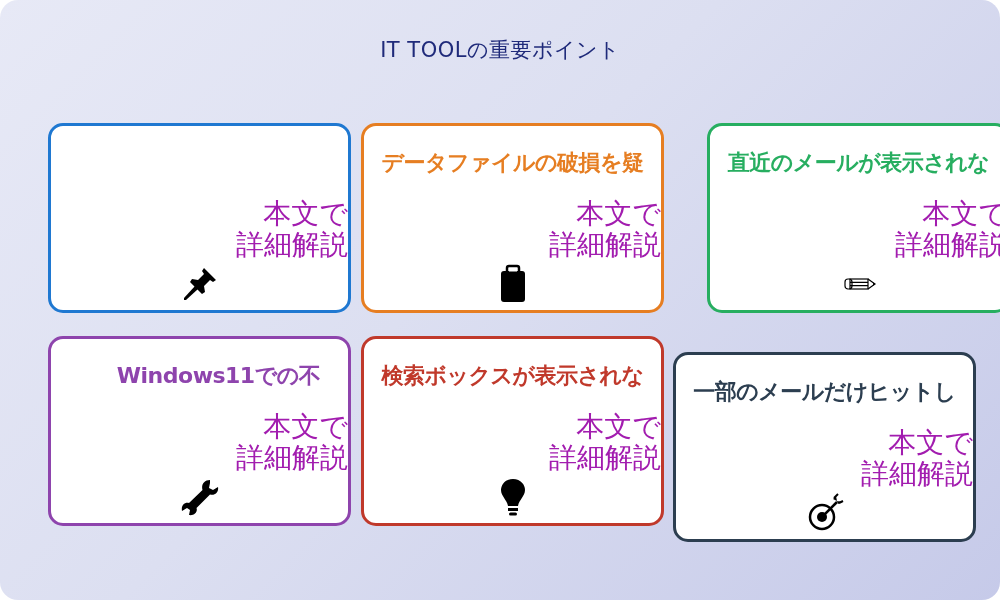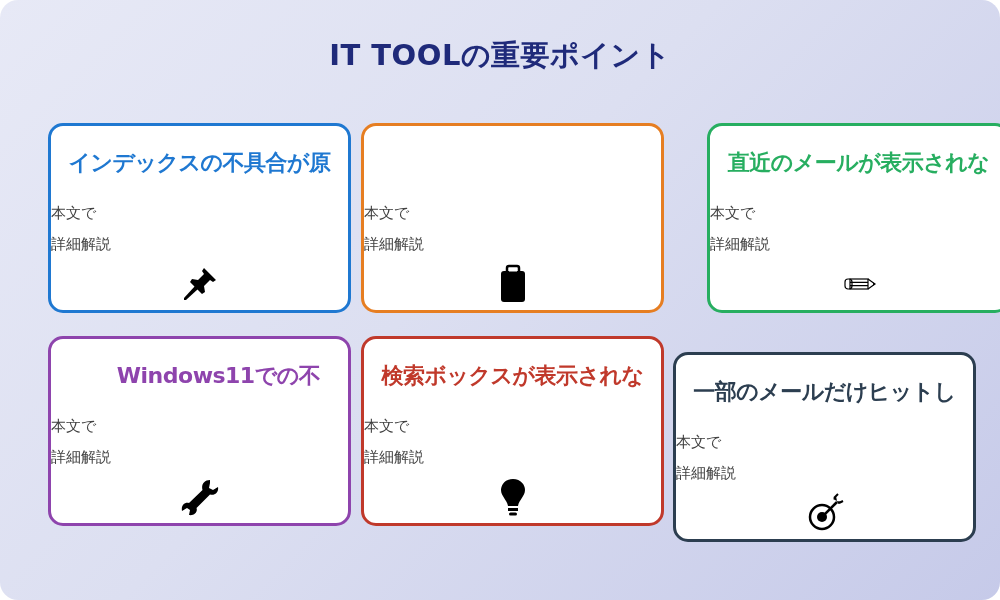--- a/index.html
+++ b/index.html
@@ -5,64 +5,64 @@
     * { box-sizing: border-box; margin: 0; padding: 0; }
     html, body { width: 1000px; height: 600px; background: #ffffff; overflow: hidden; }
     .canvas {
       position: absolute; left: 0; top: 0; width: 1000px; height: 600px;
       border-radius: 18px;
       background: linear-gradient(135deg, #e7e9f6 0%, #dcdff1 45%, #c6cae9 100%);
       font-family: "DejaVu Sans", "Liberation Sans", sans-serif;
     }
     .title {
       position: absolute; left: 0; top: 36px; width: 1000px;
-      text-align: center; font-size: 29px; font-weight: bold;
+      text-align: center; font-size: 21px; font-weight: normal;
       color: #1f2a7a; letter-spacing: 0.5px;
     }
     .card {
       position: absolute; width: 303px; height: 190px;
       background: #ffffff; border: 3px solid #333; border-radius: 15px;
       overflow: hidden;
     }
     .card-title {
       position: absolute; left: 0; top: 22px; width: 100%;
       text-align: center; font-size: 22px; font-weight: bold;
       white-space: nowrap; letter-spacing: -0.5px;
     }
     .card-body {
       position: absolute; left: 0; top: 72px; width: 100%;
-      text-align: left; font-size: 15px; line-height: 31px; color: #404040;
+      text-align: right; font-size: 28px; line-height: 31px; color: #a21caf;
     }
     .card-icon {
       position: absolute; left: 50%; top: 136px; width: 44px; height: 44px;
       margin-left: -22px; display: flex; align-items: center; justify-content: center;
     }
     .card-icon svg { width: 40px; height: 40px; }
   </style>
 </head>
 <body>
 
 <div class="canvas">
   <div class="title">IT TOOLの重要ポイント</div>
 
   <div class="card" style="left:48px;top:123px;border-color:#1f78d1;">
-    <div class="card-title" style="color:#1f78d1;">インデックスの不具合が原</div>
     <div class="card-body">
       <div>本文で</div>
       <div>詳細解説</div>
     </div>
     <div class="card-icon">
       <svg viewBox="0 0 40 40">
         <path d="M24 4 L36 16 L33 18 L30 16 L24 22 L25 28 L22 30 L10 18 L12 15 L18 16 L24 10 L22 7 Z" fill="#000"></path>
         <path d="M15 22 L18 25 L6 36 L4 36 L4 34 Z" fill="#000"></path>
       </svg>
     </div>
   </div>
 
   <div class="card" style="left:361px;top:123px;border-color:#e67e22;">
+    <div class="card-title" style="color:#e67e22;">データファイルの破損を疑</div>
     <div class="card-body">
       <div>本文で</div>
       <div>詳細解説</div>
     </div>
     <div class="card-icon">
       <svg viewBox="0 0 40 40">
         <rect x="8" y="7" width="24" height="31" rx="3" fill="#000"></rect>
         <rect x="14" y="2" width="12" height="8" rx="2" fill="none" stroke="#000" stroke-width="2.5"></rect>
         <rect x="16" y="4.5" width="8" height="3" fill="#fff"></rect>
       </svg>

